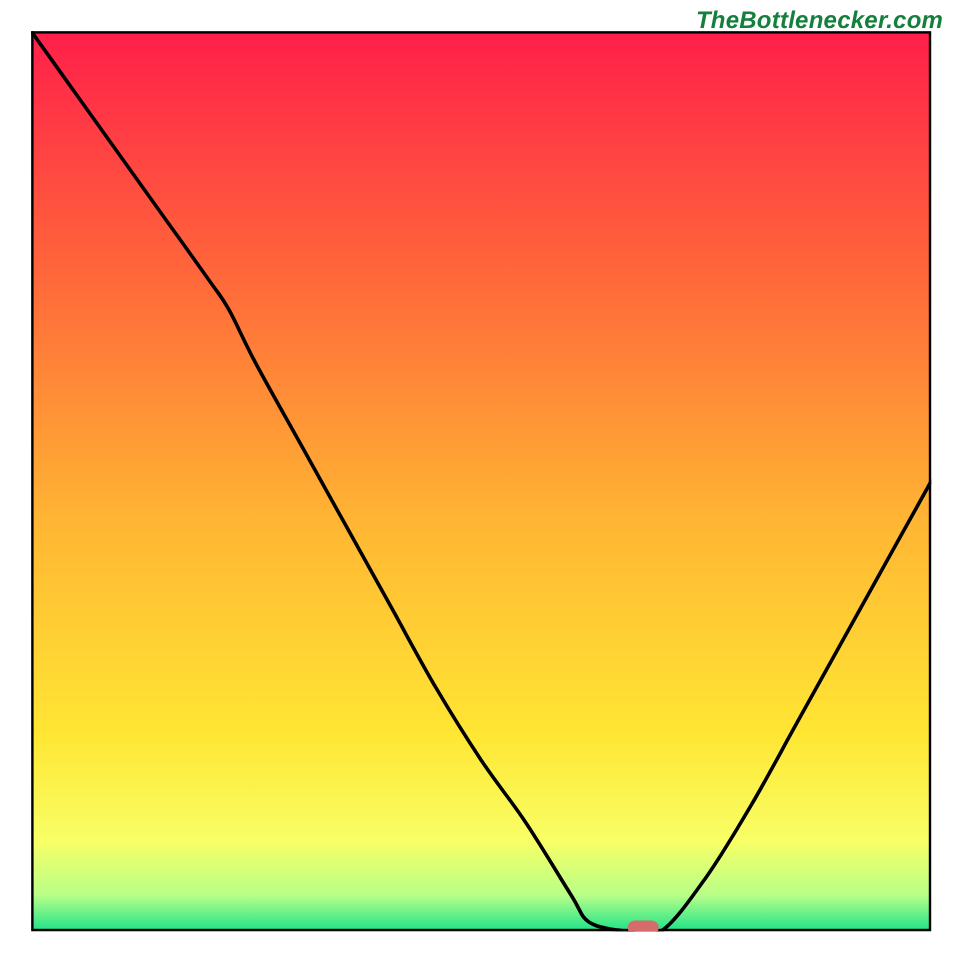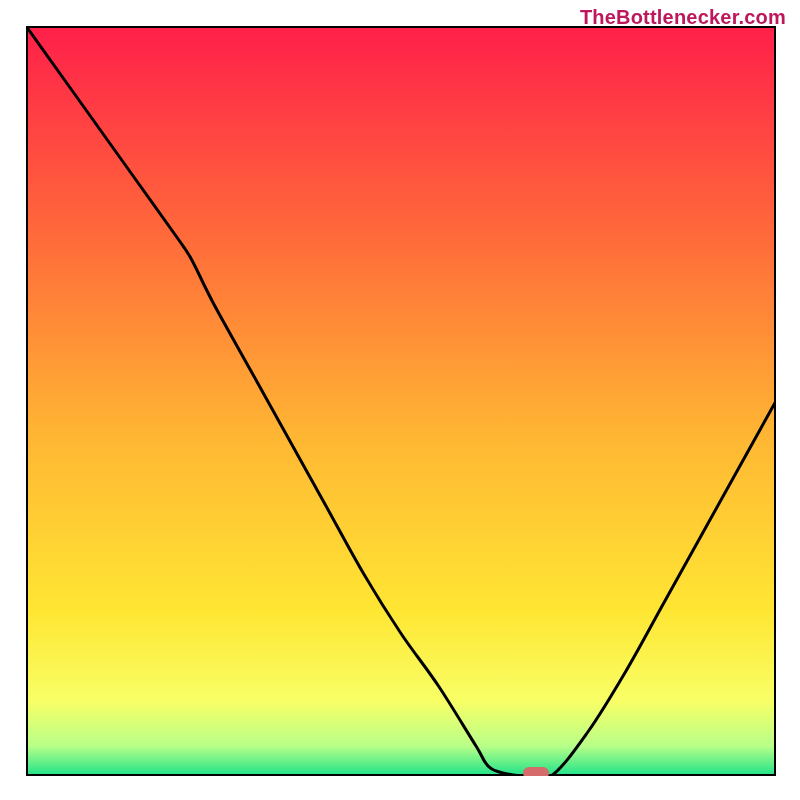--- a/index.html
+++ b/index.html
@@ -9,22 +9,23 @@
     height: 800px;
     background: #ffffff;
     font-family: Arial, Helvetica, sans-serif;
   }
   .attribution {
     position: absolute;
     top: 6px;
     right: 14px;
     font-size: 20px;
     font-weight: 600;
-    color: #be185d;
+    color: #15803d;
     letter-spacing: 0.2px;
+    font-style: italic;
   }
   .chart-wrap {
     position: absolute;
     left: 26px;
     top: 26px;
     width: 750px;
     height: 750px;
   }
   svg { display: block; }
 </style>

